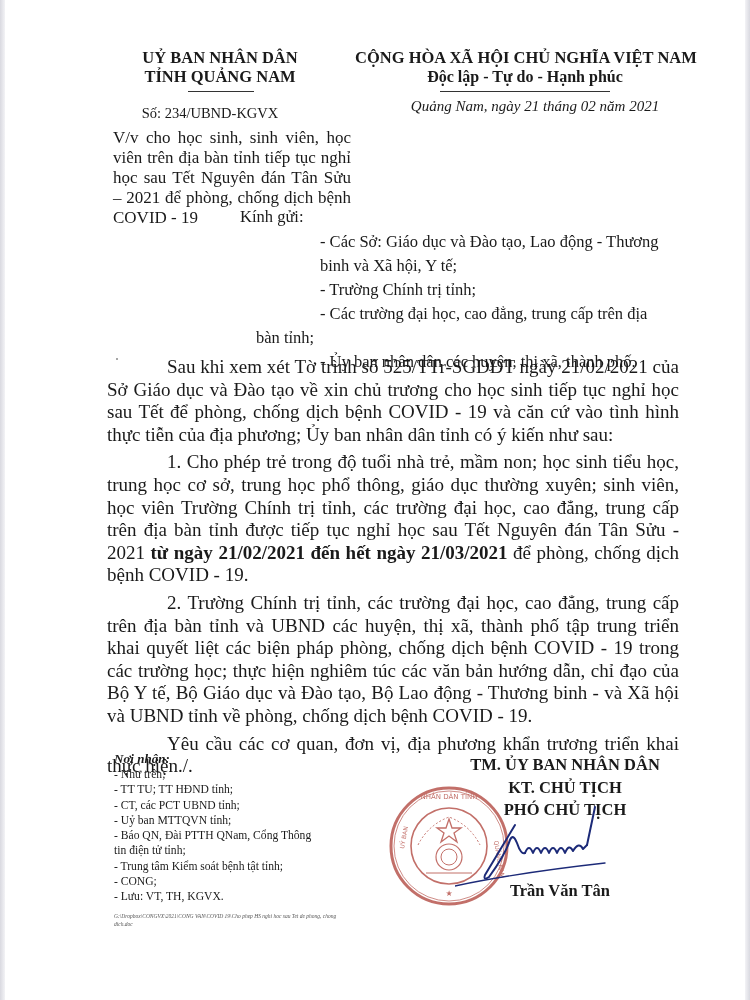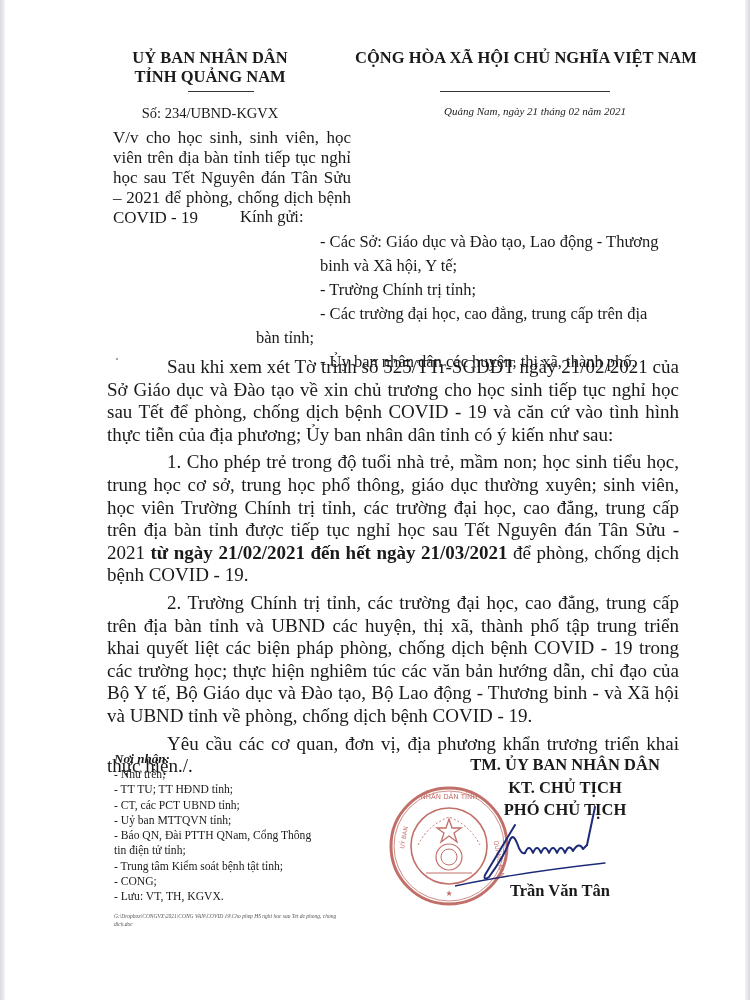--- a/index.html
+++ b/index.html
@@ -6,26 +6,26 @@
   body {
     width: 750px; height: 1000px; background: #ffffff; position: relative; overflow: hidden;
     font-family: "Liberation Serif", "DejaVu Serif", serif; color: #1a1a1a;
   }
   .page-edge-left { position: absolute; left: 0; top: 0; width: 5px; height: 1000px;
     background: linear-gradient(to right, #d9d9e0, #f3f3f6); }
   .page-edge-right { position: absolute; right: 0; top: 0; width: 5px; height: 1000px;
     background: linear-gradient(to left, #d9d9e0, #f3f3f6); }
   .abs { position: absolute; }
   .hdr { font-weight: bold; text-align: center; white-space: nowrap; }
-  .hdr-left { left: 110px; width: 200px; top: 49px; font-size: 16.5px; line-height: 18.5px; }
+  .hdr-left { left: 120px; width: 200px; top: 49px; font-size: 16.5px; line-height: 18.5px; }
   .hdr-right { left: 355px; width: 340px; top: 49px; font-size: 16.5px; line-height: 18.5px; }
   .hdr-right .sub { font-size: 16px; }
   .uline { position: absolute; height: 1px; background: #333; }
   .doc-no { left: 110px; width: 200px; top: 105px; text-align: center; font-size: 14.5px; }
-  .doc-date { left: 380px; width: 310px; top: 105px; text-align: center; font-size: 11px; font-style: italic; }
+  .doc-date { left: 380px; width: 310px; top: 98px; text-align: center; font-size: 15px; font-style: italic; }
   .subject { left: 113px; width: 238px; top: 128px; font-size: 17px; line-height: 20px; text-align: justify; }
   .kinh-gui { left: 240px; top: 207px; font-size: 16.5px; }
   .recipients { left: 260px; width: 420px; top: 230px; font-size: 16.5px; line-height: 24px; }
   .recipients .item { text-indent: 60px; }
   .recipients .cont { padding-left: 60px; text-indent: 0; }
   .recipients .cont-full { padding-left: 0; text-indent: 0; }
   .body { left: 107px; width: 572px; top: 356px; font-size: 19px; line-height: 22.6px; text-align: justify; }
   .body p { margin: 0 0 5px 0; text-indent: 60px; }
   .body p.first { text-indent: 60px; }
   .body b { font-weight: bold; }
@@ -46,20 +46,21 @@
 <div class="page-edge-right"></div>
 
 <div class="abs hdr hdr-left">
   <div>UỶ BAN NHÂN DÂN</div>
   <div>TỈNH QUẢNG NAM</div>
 </div>
 <div class="uline" style="left:188px; top:91px; width:66px;"></div>
 
 <div class="abs hdr hdr-right">
   <div>CỘNG HÒA XÃ HỘI CHỦ NGHĨA VIỆT NAM</div>
+  <div class="sub">Độc lập - Tự do - Hạnh phúc</div>
 </div>
 <div class="uline" style="left:440px; top:91px; width:170px;"></div>
 
 <div class="abs doc-no">Số: 234/UBND-KGVX</div>
 <div class="abs doc-date">Quảng Nam, ngày 21 tháng 02 năm 2021</div>
 
 <div class="abs subject">V/v cho học sinh, sinh viên, học viên trên địa bàn tỉnh tiếp tục nghỉ học sau Tết Nguyên đán Tân Sửu – 2021 để phòng, chống dịch bệnh COVID - 19</div>
 
 <div class="abs kinh-gui">Kính gửi:</div>
 <div class="abs recipients">

